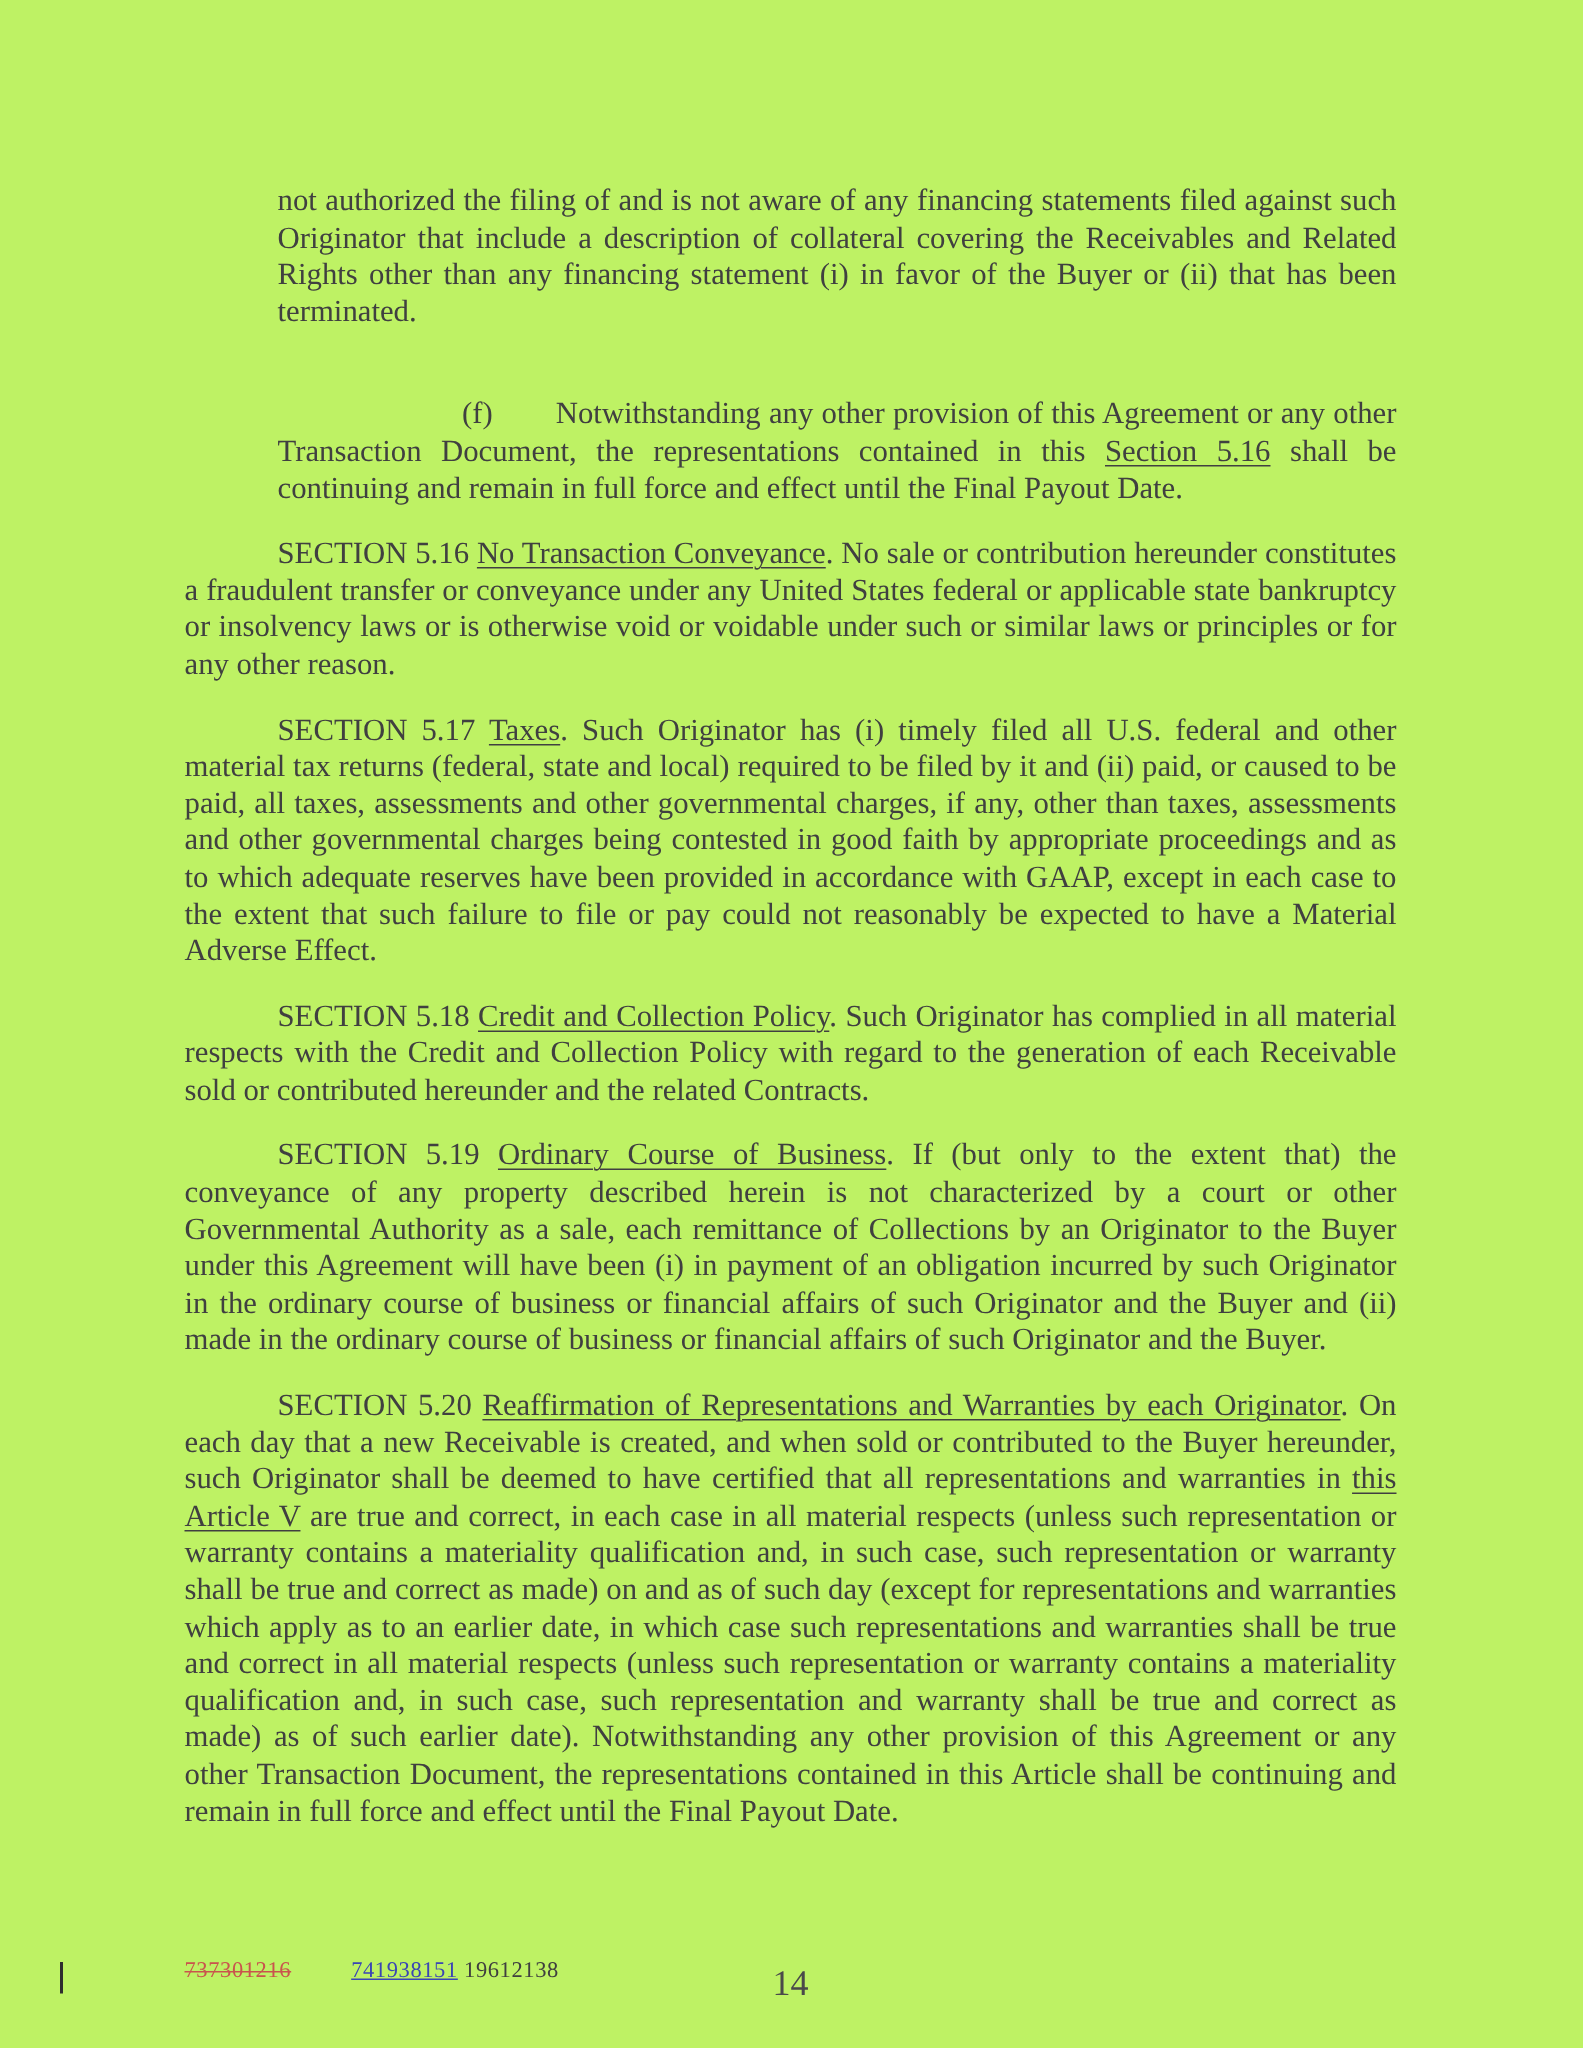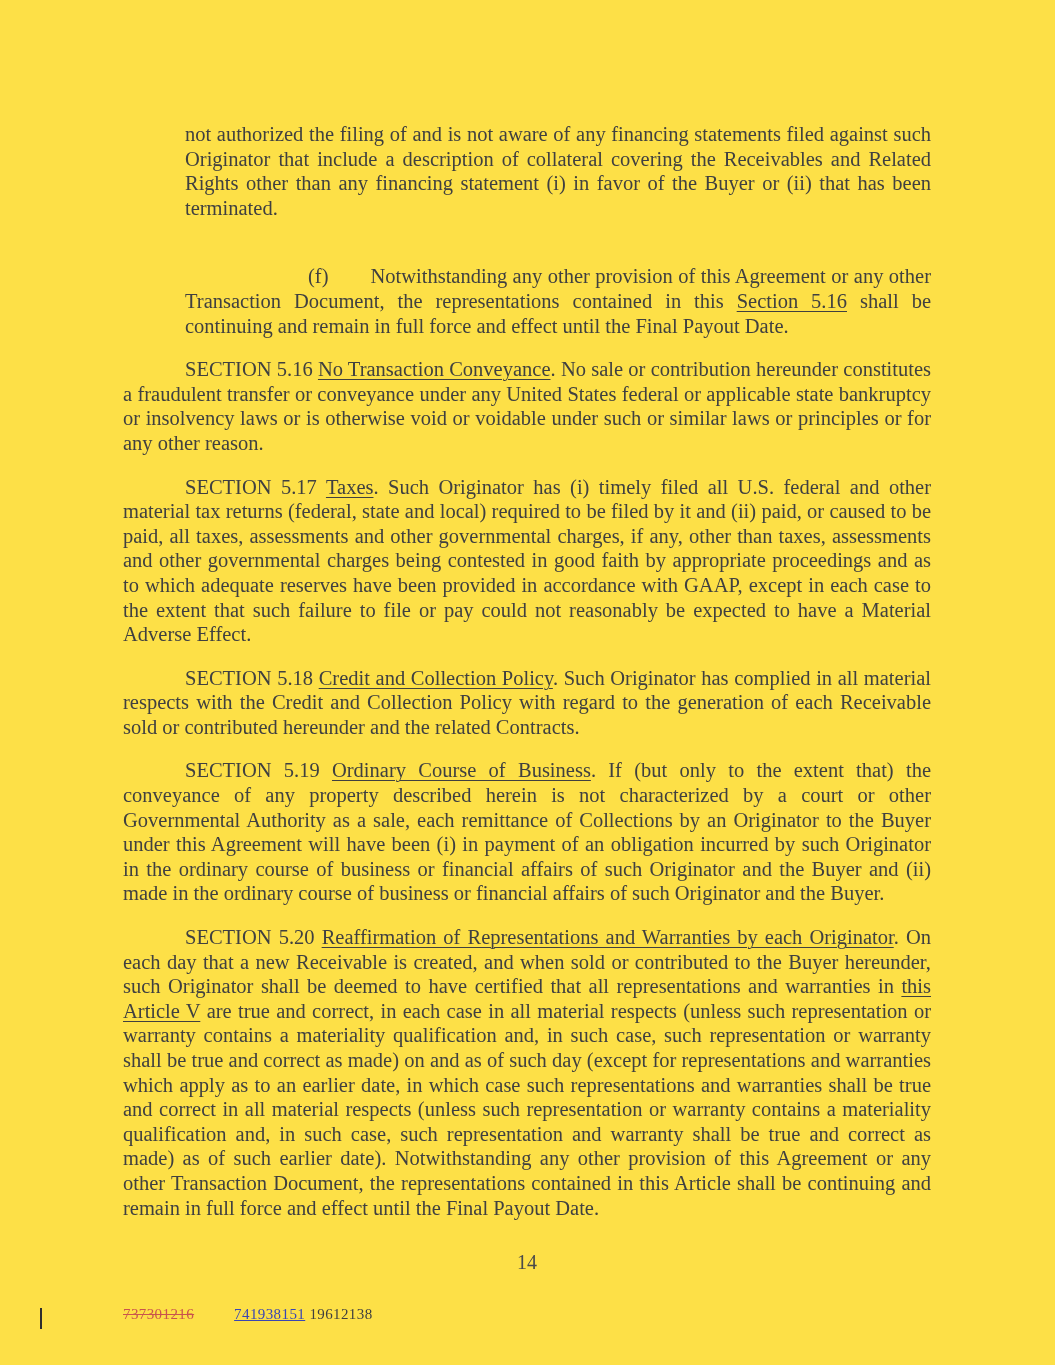--- a/index.html
+++ b/index.html
@@ -4,21 +4,21 @@
 <style>
   html, body {
     margin: 0;
     padding: 0;
     background: #ffffff;
   }
   .page {
     position: relative;
     width: 1055px;
     height: 1365px;
-    background: #fde047;
+    background: #bef264;
     font-family: "Liberation Serif", serif;
     color: #404040;
     overflow: hidden;
   }
   .body-text {
     position: absolute;
     left: 123px;
     top: 122px;
     width: 808px;
     font-size: 20.5px;
@@ -36,25 +36,25 @@
     text-decoration: underline;
     text-decoration-thickness: 1px;
     text-underline-offset: 3px;
   }
   .tab-space {
     display: inline-block;
     width: 42px;
   }
   .page-number {
     position: absolute;
-    top: 1251px;
+    top: 1310px;
     left: 123px;
     width: 808px;
     text-align: center;
-    font-size: 20px;
+    font-size: 24px;
     color: #4a4a4a;
   }
   .footer-ids {
     position: absolute;
     top: 1306px;
     left: 123px;
     font-size: 15px;
     letter-spacing: 0.4px;
     white-space: nowrap;
   }

